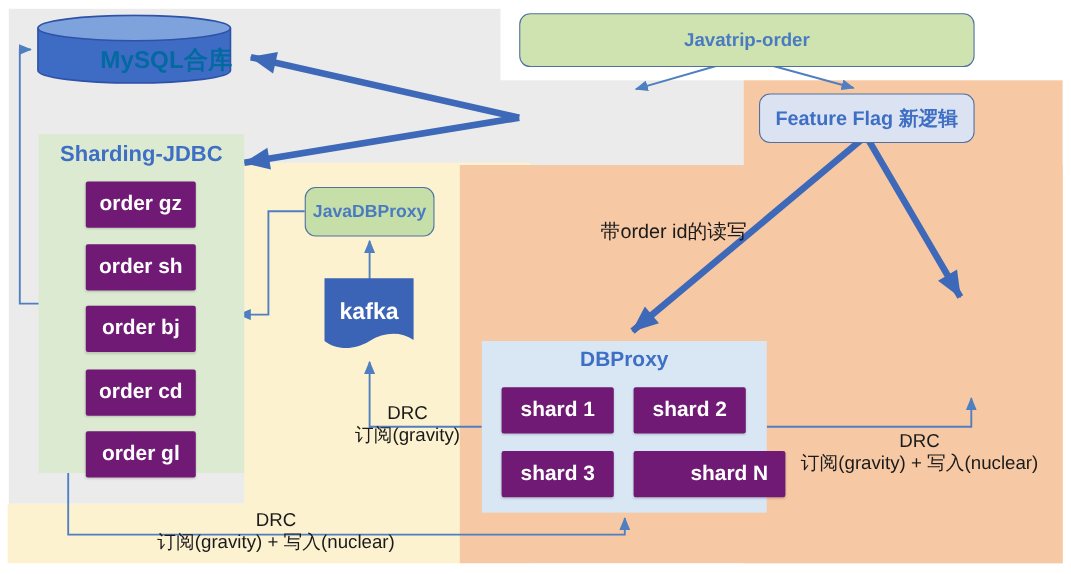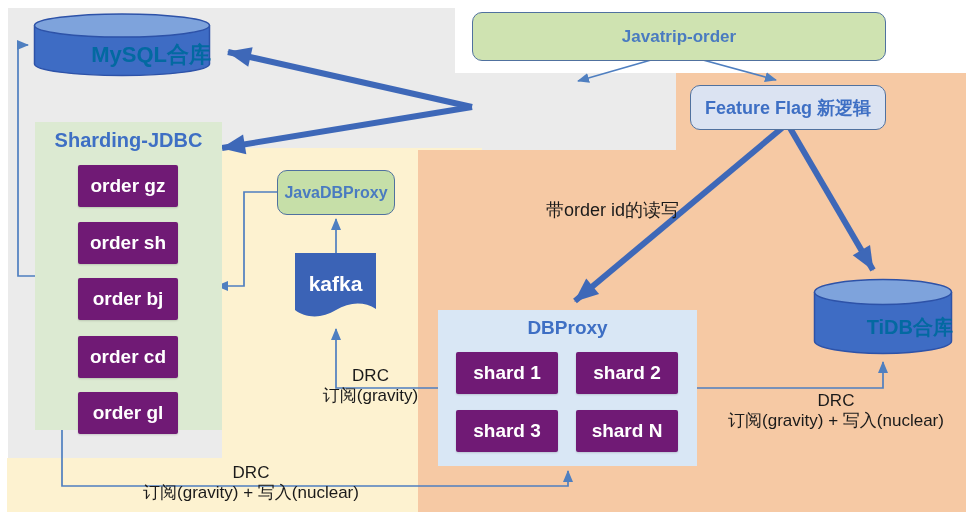--- a/index.html
+++ b/index.html
@@ -98,21 +98,21 @@
   <div class="bluebox order node" style="top:278px;">order bj</div>
   <div class="bluebox order node" style="top:336px;">order cd</div>
   <div class="bluebox order node" style="top:392px;">order gl</div>
 
   <div class="dbproxy node">
     <span class="panel-title">DBProxy</span>
   </div>
   <div class="bluebox shard node" style="left:456px;top:352px;">shard 1</div>
   <div class="bluebox shard node" style="left:576px;top:352px;">shard 2</div>
   <div class="bluebox shard node" style="left:456px;top:410px;">shard 3</div>
-  <div class="bluebox shard node" style="left:576px;top:410px;">shard N</div>
+  <div class="bluebox shard node" style="left:576px;top:410px;padding-left:36px;">shard N</div>
 
   <svg class="overlay" width="974" height="522" viewBox="0 0 974 522">
     <defs>
       <marker id="mThick" markerUnits="userSpaceOnUse" markerWidth="26" markerHeight="22" refX="24" refY="11" orient="auto">
         <path d="M1,1 L25,11 L1,21 Z" fill="#3e68b8"></path>
       </marker>
       <marker id="mThin" markerUnits="userSpaceOnUse" markerWidth="13" markerHeight="10" refX="11" refY="5" orient="auto">
         <path d="M0,0 L12,5 L0,10 Z" fill="#4f7fc0"></path>
       </marker>
     </defs>
@@ -134,27 +134,20 @@
   </svg>
 
   <div class="cyl mysql node">
     <svg width="178" height="64" viewBox="0 0 178 64">
       <path d="M1.5,12.5 V51 A87.5,11.5 0 0 0 176.5,51 V12.5" fill="#3e6cc4" stroke="#2d52a8" stroke-width="1.5"></path>
       <ellipse cx="89" cy="12.5" rx="87.5" ry="11.5" fill="#7ea3dc" stroke="#2d52a8" stroke-width="1.5"></ellipse>
     </svg>
     <span class="cyl-label">MySQL合库</span>
   </div>
 
-  <div class="cyl tidb node">
-    <svg width="140" height="78" viewBox="0 0 140 78">
-      <path d="M1.5,14 V63 A68.5,12.5 0 0 0 138.5,63 V14" fill="#3e6cc4" stroke="#2d52a8" stroke-width="1.5"></path>
-      <ellipse cx="70" cy="14" rx="68.5" ry="12.5" fill="#7ea3dc" stroke="#2d52a8" stroke-width="1.5"></ellipse>
-    </svg>
-    <span class="cyl-label">TiDB合库</span>
-  </div>
 
   <div class="kafka node">
     <svg width="83" height="68" viewBox="0 0 83 68">
       <path d="M1,1 L82,1 L82,57 C70,49 55,50 42,58 C28,67 11,66 1,58 Z" fill="#3b63b6"></path>
     </svg>
     <span class="kafka-label">kafka</span>
   </div>
 
   <div class="roundbox java-trip node">
     <span>Java</span>

